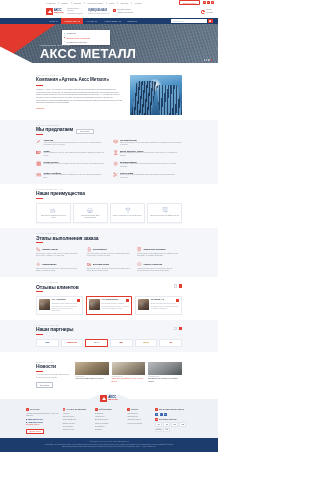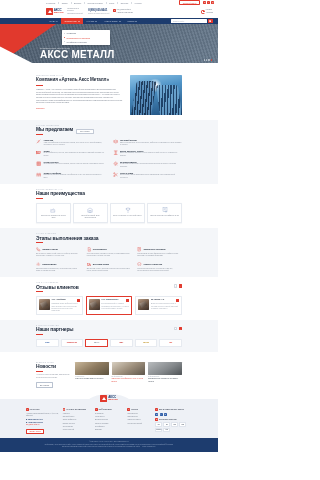--- a/index.html
+++ b/index.html
@@ -104,21 +104,21 @@
   .hero-red {
     position:absolute; left:0; top:0; width:56px; height:39px; background:#e1392d;
     clip-path:polygon(0 0, 100% 0, 0 100%);
   }
   .hero-white-wedge {
     position:absolute; left:0; top:0; width:62px; height:39px; background:#fff;
     clip-path:polygon(0 100%, 0 58%, 52% 100%);
   }
   .hero-caption { position:absolute; left:40px; bottom:3px; }
   .hero-kicker { font-size:1.8px; color:#e8eaee; letter-spacing:.25px; margin-bottom:0.7px; }
-  .hero-title { font-size:10px; font-weight:bold; color:#ffffff; letter-spacing:0.2px; line-height:1; }
+  .hero-title { font-size:13px; font-weight:bold; color:#ffffff; letter-spacing:0.2px; line-height:1; }
   .hero-dots { position:absolute; right:6px; bottom:2.4px; display:flex; gap:1px; align-items:center; }
   .hdot { width:1.3px; height:1.3px; border-radius:50%; background:rgba(255,255,255,.55); }
   .hdot.on { background:#e1392d; }
 
   
   .sec { padding:5px 36px 5px 36px; }
   .sec.alt { background:#f4f6f9; }
   .kicker { font-size:1.6px; color:#aab2bf; letter-spacing:.35px; text-transform:uppercase; margin-bottom:1.2px; }
   .h2 { font-size:5px; font-weight:bold; color:#202b3c; letter-spacing:-0.15px; line-height:1.05; }
   .redrule { width:7px; height:0.7px; background:#e1392d; margin-top:1.6px; }

